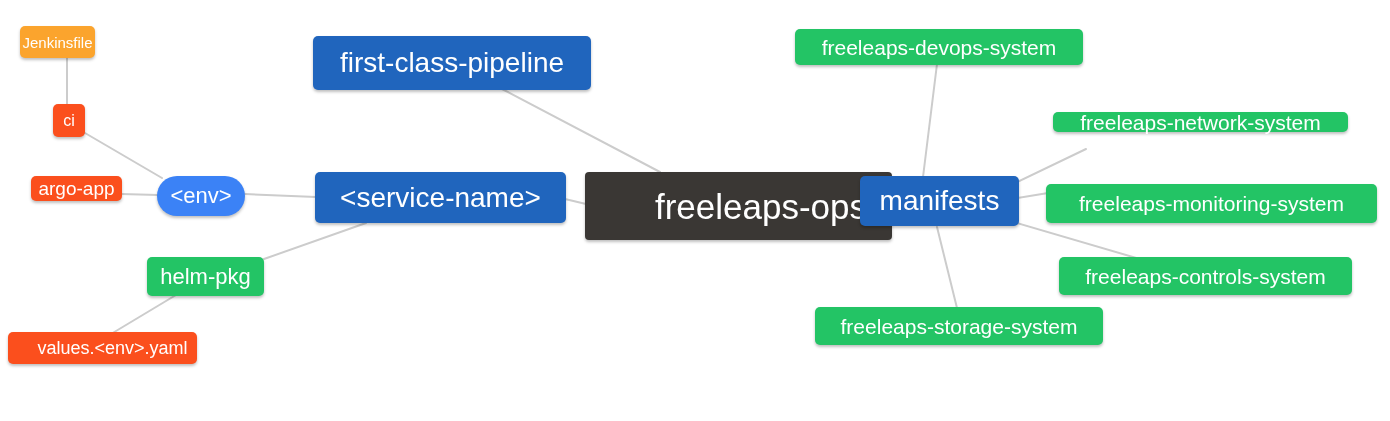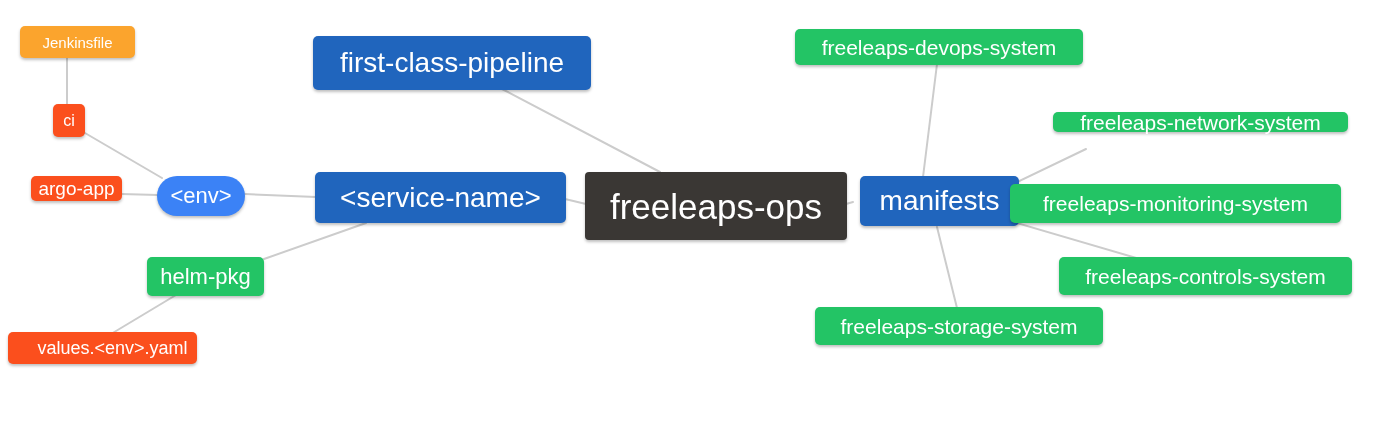--- a/index.html
+++ b/index.html
@@ -27,33 +27,33 @@
     display:flex; align-items:center; justify-content:center;
     color:var(--node_text);
     border-radius:5px;
     white-space:nowrap;
     box-shadow:0 2px 3px rgba(0,0,0,0.25);
     cursor:pointer;
     line-height:1;
     user-select:none;
   }
   
-  .n-jenkinsfile { left:20px;  top:26px;  width:115px;  height:32px; font-size:15px; }
+  .n-jenkinsfile { left:20px;  top:26px;  width:75px;  height:32px; font-size:15px; }
   .n-ci          { left:53px;  top:104px; width:32px;  height:33px; font-size:16px; }
   .n-argo        { left:31px;  top:176px; width:91px;  height:25px; font-size:19px; }
   .n-env         { left:157px; top:176px; width:88px;  height:40px; font-size:22px; }
   .n-helm        { left:147px; top:257px; width:117px; height:39px; font-size:22px; }
   .n-values      { left:8px;   top:332px; width:169px; height:32px; font-size:18px;padding-left:20px; }
   .n-pipeline    { left:313px; top:36px;  width:278px; height:54px; font-size:28px; }
   .n-service     { left:315px; top:172px; width:251px; height:51px; font-size:28px; }
   .n-root        { left:585px; top:172px; width:262px; height:68px; font-size:35px; border-radius:4px; }
   .n-manifests   { left:852px; top:176px; width:159px; height:50px; font-size:28px; }
   .n-devops      { left:795px; top:29px;  width:288px; height:36px; font-size:21px; }
   .n-network     { left:1053px;top:112px; width:295px; height:20px; font-size:21px; }
-  .n-monitoring  { left:1010px;top:184px; width:331px; height:39px; font-size:21px; }
+  .n-monitoring  { left:1046px;top:184px; width:331px; height:39px; font-size:21px; }
   .n-controls    { left:1059px;top:257px; width:293px; height:38px; font-size:21px; }
   .n-storage     { left:815px; top:307px; width:288px; height:38px; font-size:21px; }
 </style>
 </head>
 <body>
 
 <div class="canvas">
 
   <svg class="edges" viewBox="0 0 1390 421">
     <line x1="67" y1="57" x2="67" y2="105"></line>
@@ -73,21 +73,21 @@
   </svg>
 
   <div class="node n-jenkinsfile" style="background-color: rgb(251, 164, 45);">Jenkinsfile</div>
   <div class="node n-ci" style="background-color: rgb(251, 79, 29);">ci</div>
   <div class="node n-argo" style="background-color: rgb(251, 79, 29);">argo-app</div>
   <div class="node n-env" style="background-color: #3b82f6; border-radius: 20px;">&lt;env&gt;</div>
   <div class="node n-helm" style="background-color: rgb(35, 196, 101);">helm-pkg</div>
   <div class="node n-values" style="background-color: rgb(251, 79, 29);">values.&lt;env&gt;.yaml</div>
   <div class="node n-pipeline" style="background-color: rgb(32, 101, 189);">first-class-pipeline</div>
   <div class="node n-service" style="background-color: rgb(32, 101, 189);">&lt;service-name&gt;</div>
-  <div class="node n-root" style="background-color: rgb(58, 55, 52);">freeleaps-ops</div>
+  <div class="node n-root" style="background-color: rgb(58, 55, 52); padding-left: 45px;">freeleaps-ops</div>
   <div class="node n-manifests" style="background-color: rgb(32, 101, 189); margin-left: 8px;">manifests</div>
   <div class="node n-devops" style="background-color: rgb(35, 196, 101);">freeleaps-devops-system</div>
   <div class="node n-network" style="background-color: rgb(35, 196, 101);">freeleaps-network-system</div>
   <div class="node n-monitoring" style="background-color: rgb(35, 196, 101);">freeleaps-monitoring-system</div>
   <div class="node n-storage" style="background-color: rgb(35, 196, 101);">freeleaps-storage-system</div>
   <div class="node n-controls" style="background-color: rgb(35, 196, 101);">freeleaps-controls-system</div>
 
 </div>
 
 </body></html>

